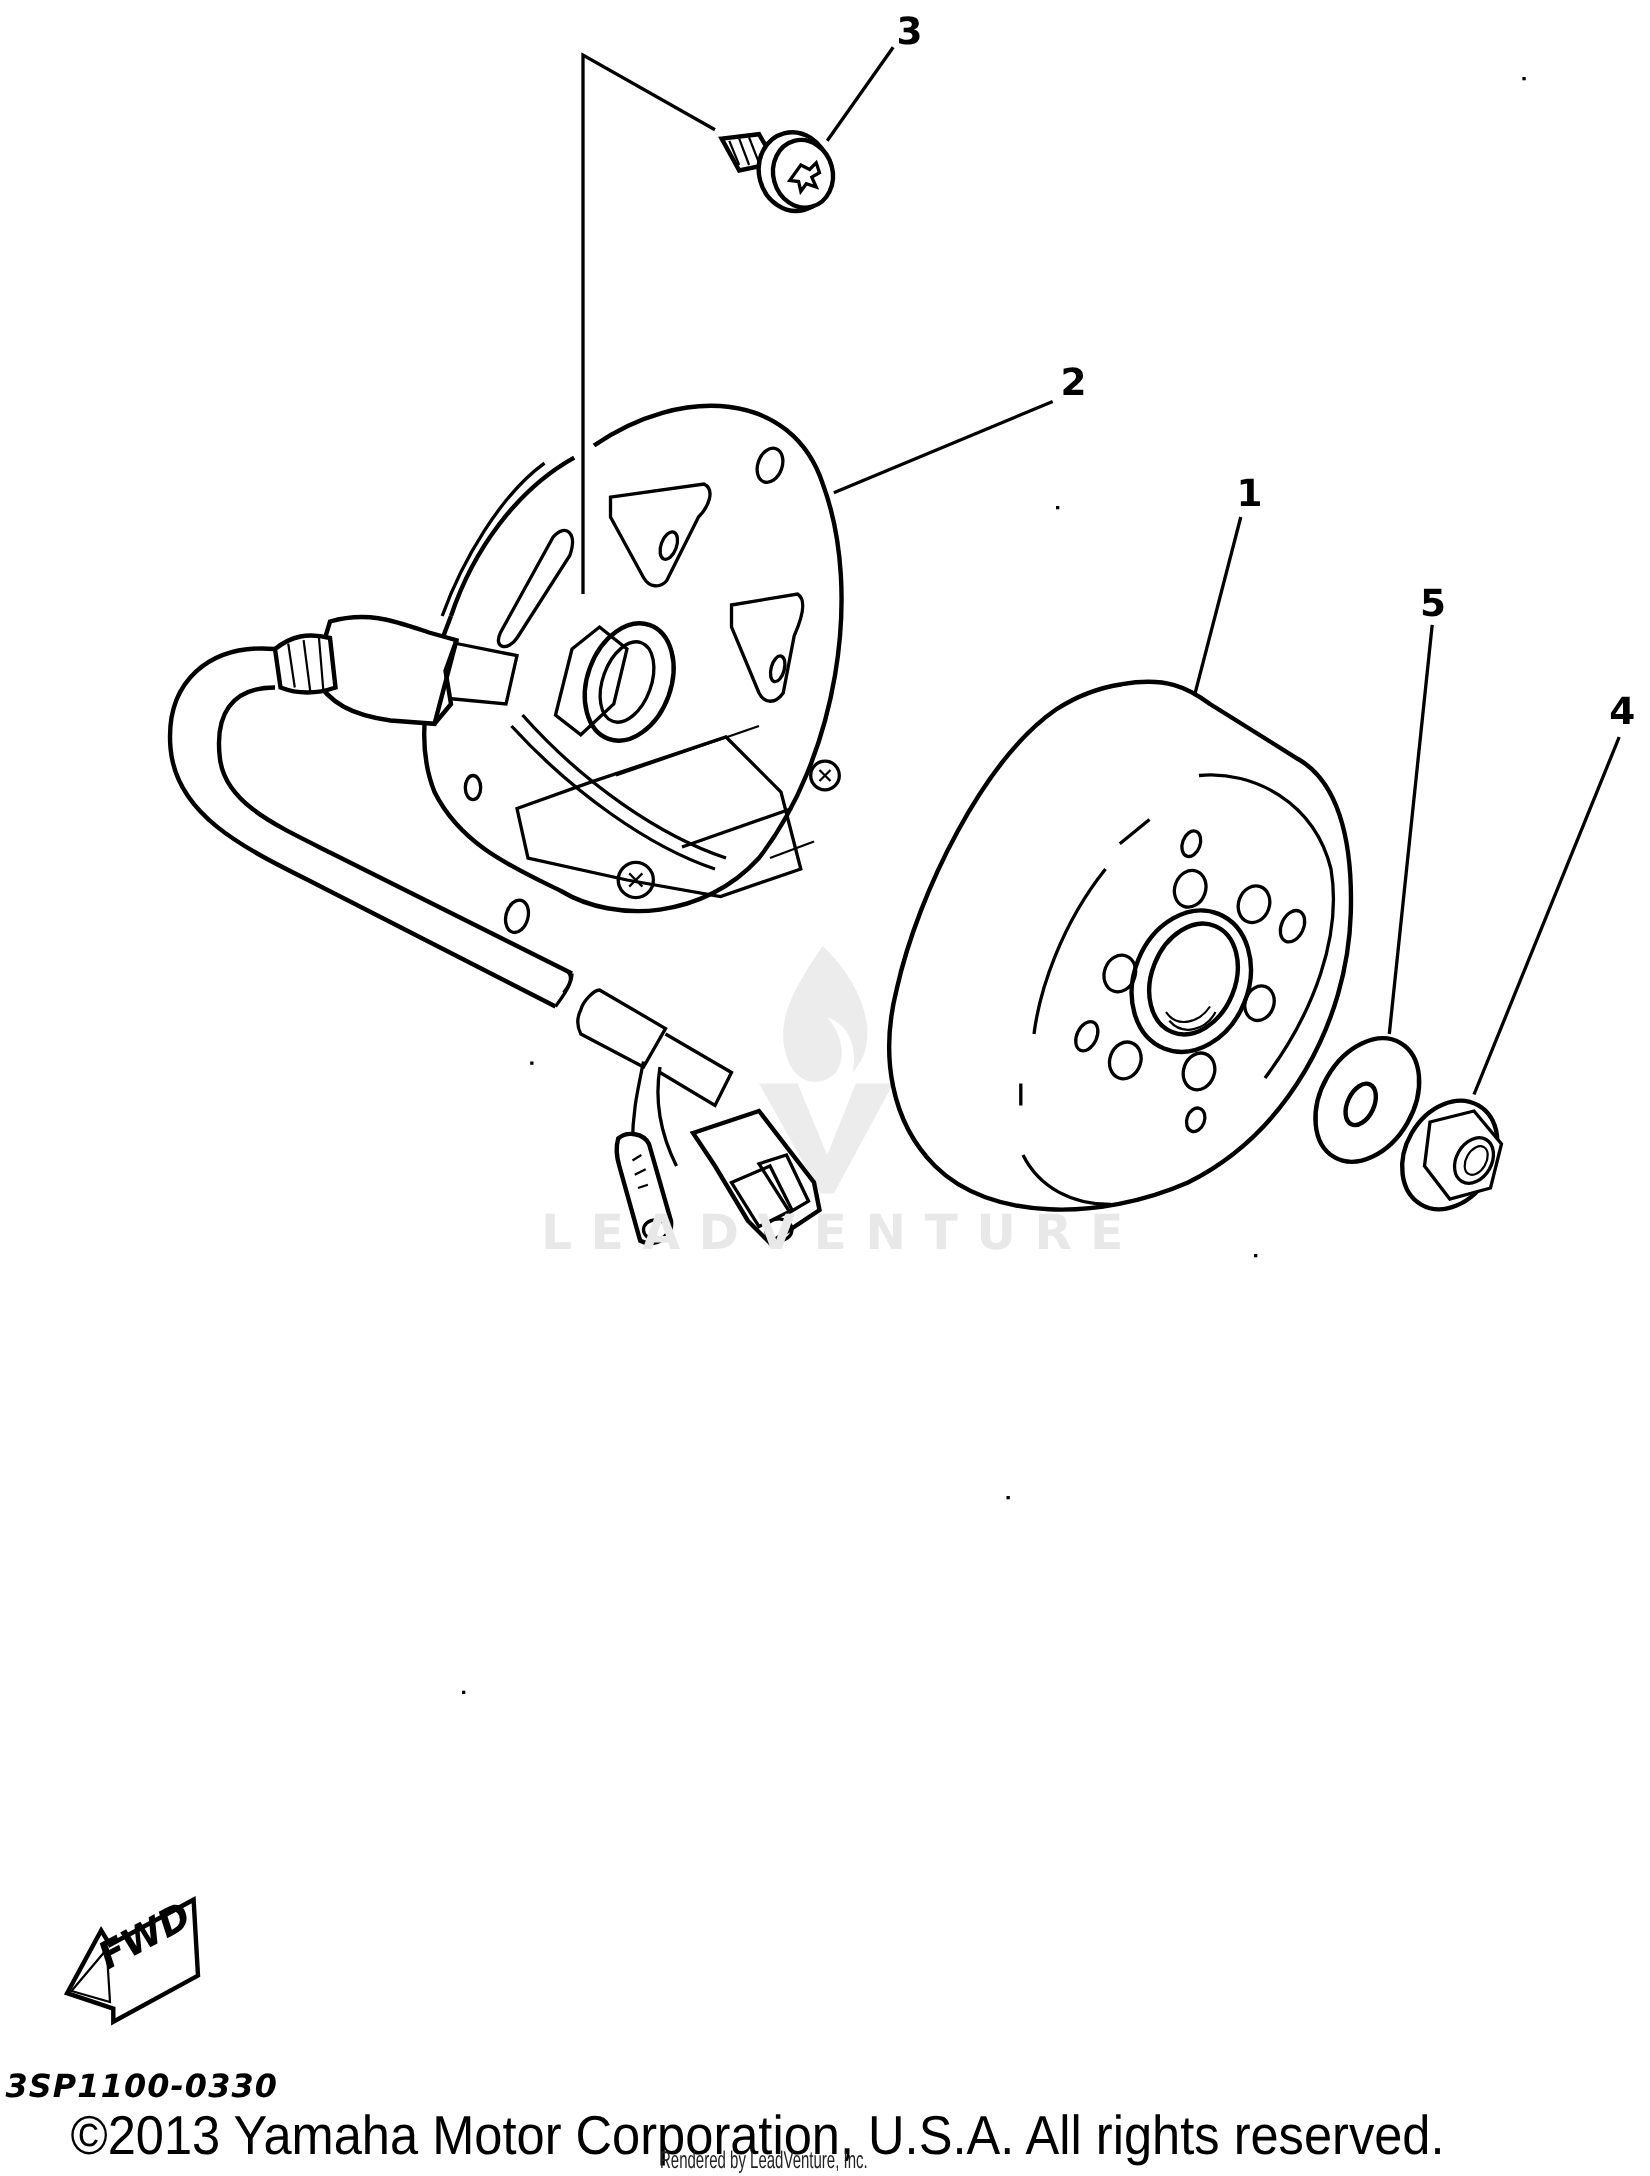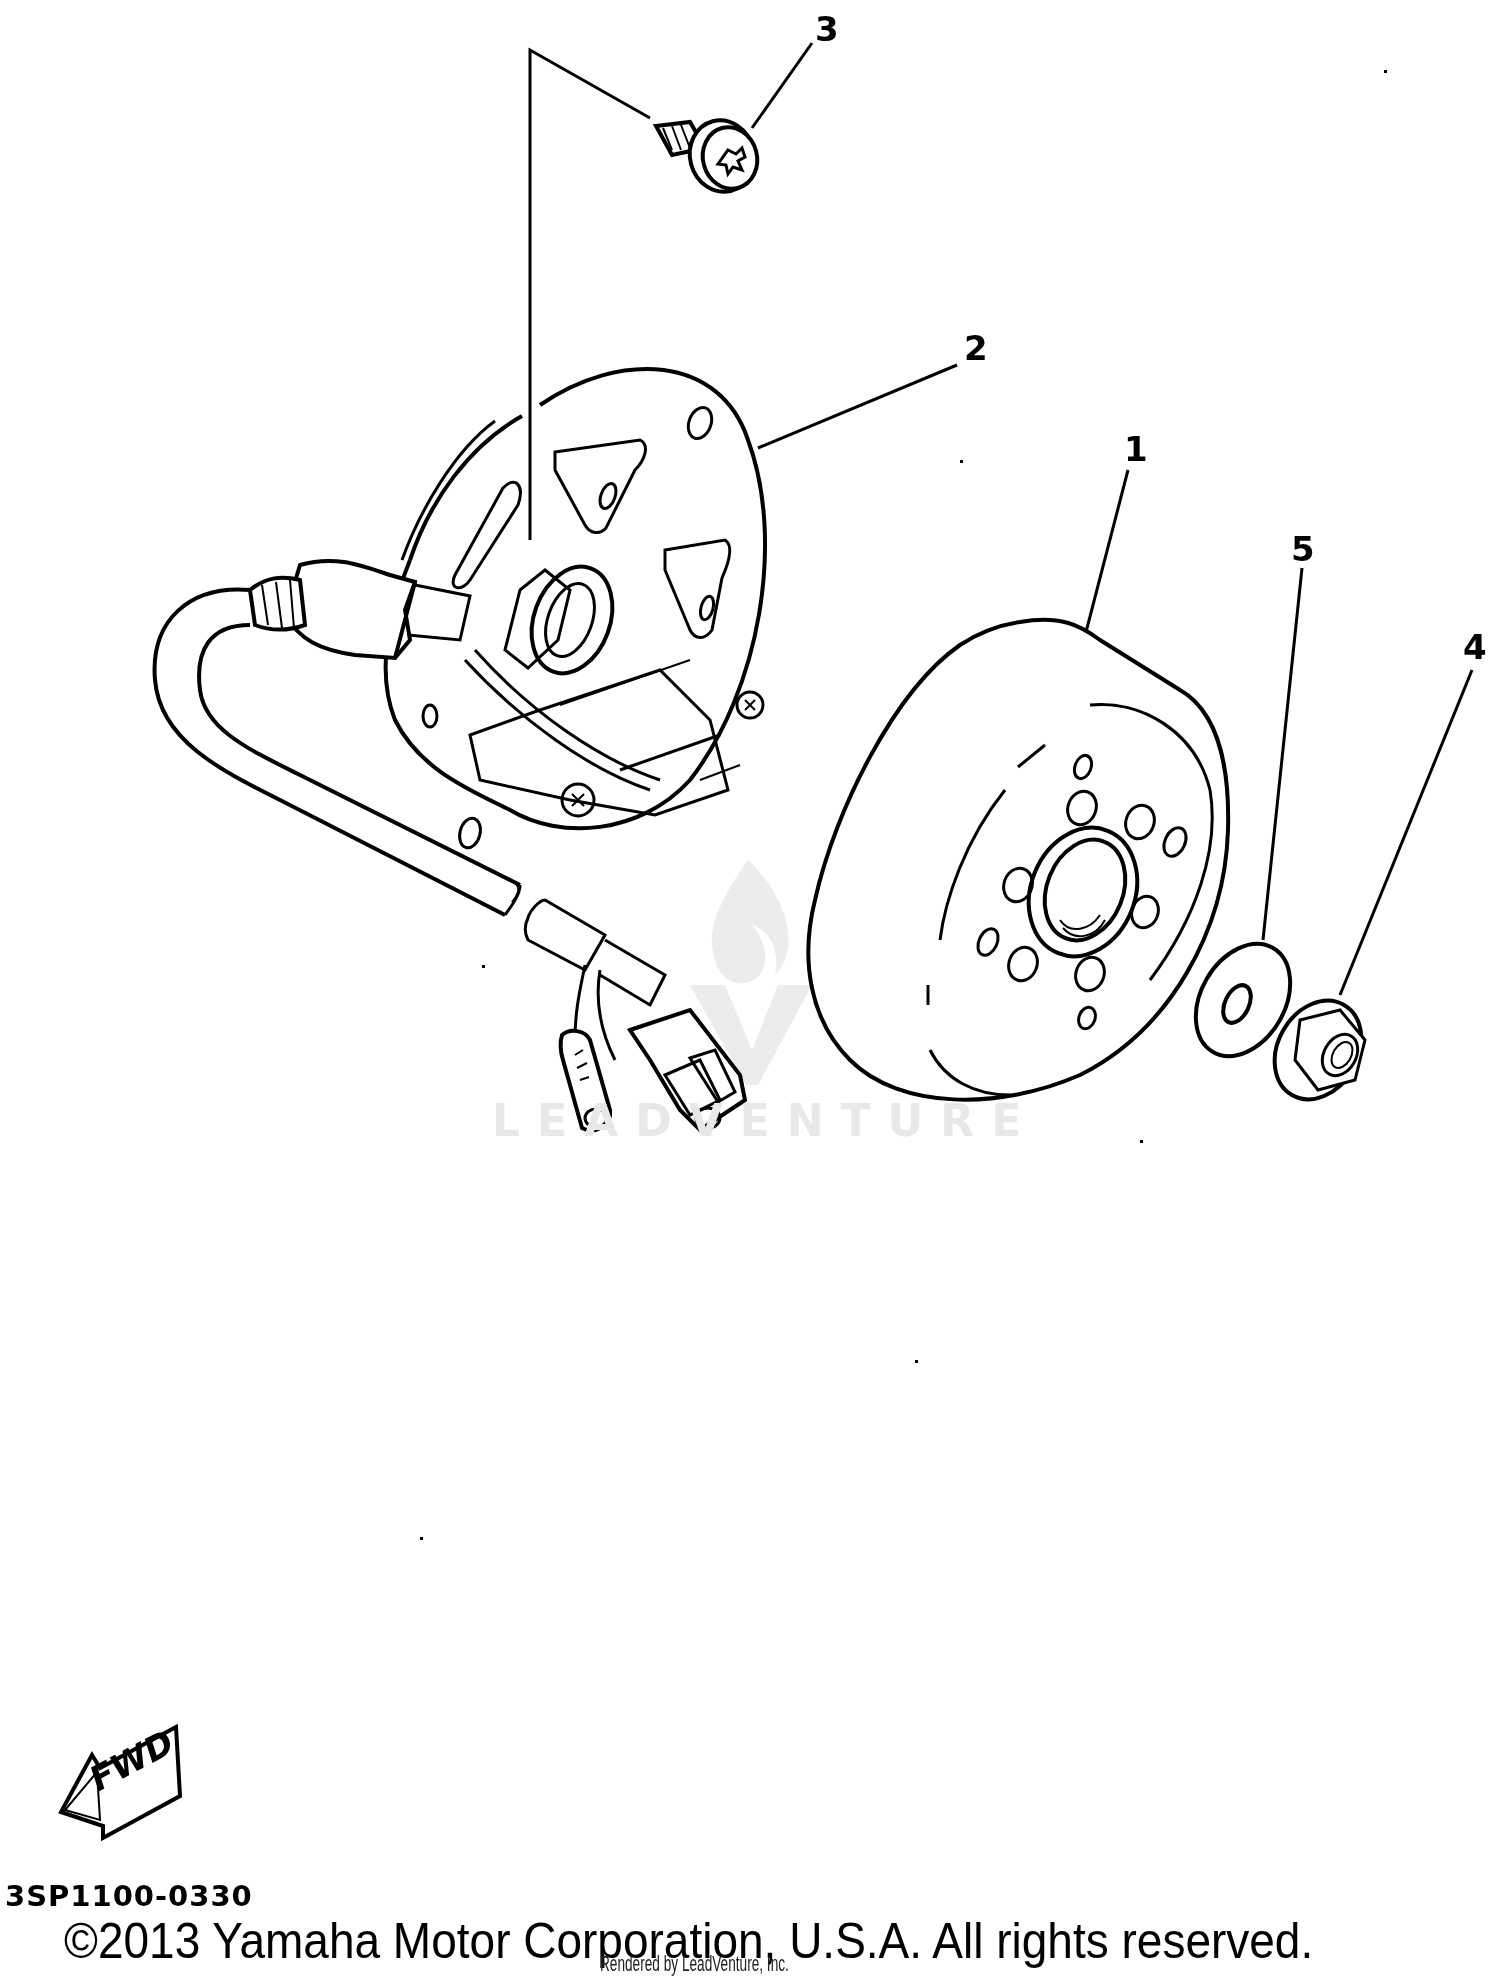--- a/index.html
+++ b/index.html
@@ -1,20 +1,20 @@
 <!DOCTYPE html>
 <html><head>
 <meta charset="utf-8">
 <style>
   html, body { margin: 0; padding: 0; background: #ffffff; }
   body { width: 1500px; height: 1978px; position: relative; overflow: hidden; font-family: "Liberation Sans", sans-serif; }
   #diagram { position: absolute; left: 0; top: 0; width: 1500px; height: 1978px; }
   .callout { position: absolute; font-family: "DejaVu Sans", sans-serif; font-weight: bold; font-size: 34px; color: #000; line-height: 1; }
   .watermark { position: absolute; left: 492px; top: 1095px; width: 520px; text-align: left; font-family: "DejaVu Sans", sans-serif; font-weight: bold; font-size: 44px; letter-spacing: 17px; color: #e8e8e8; }
-  .code { position: absolute; left: 5px; top: 1879px; font-family: "DejaVu Sans", sans-serif; font-weight: bold; font-size: 29px; letter-spacing: 1px; color: #000; }
+  .code { position: absolute; left: 5px; top: 1879px; font-family: "DejaVu Sans", sans-serif; font-weight: bold; font-size: 29px; letter-spacing: 1px; color: #000; font-style: italic; }
   .copyright { position: absolute; left: 64px; top: 1912px; font-family: "Liberation Sans", sans-serif; font-size: 50px; color: #000; white-space: nowrap; transform: scaleX(0.92); transform-origin: left top; }
   .rendered { position: absolute; left: 600px; top: 1951px; font-family: "Liberation Sans", sans-serif; font-size: 22px; color: #222; white-space: nowrap; transform: scaleX(0.62); transform-origin: left top; }
   .fwd-text { font-family: "DejaVu Sans", sans-serif; font-weight: bold; font-size: 34px; }
 </style>
 </head>
 <body>
 
 <svg id="diagram" viewBox="0 0 1500 1978" xmlns="http://www.w3.org/2000/svg">
 
   <g fill="#ececec" stroke="none">

